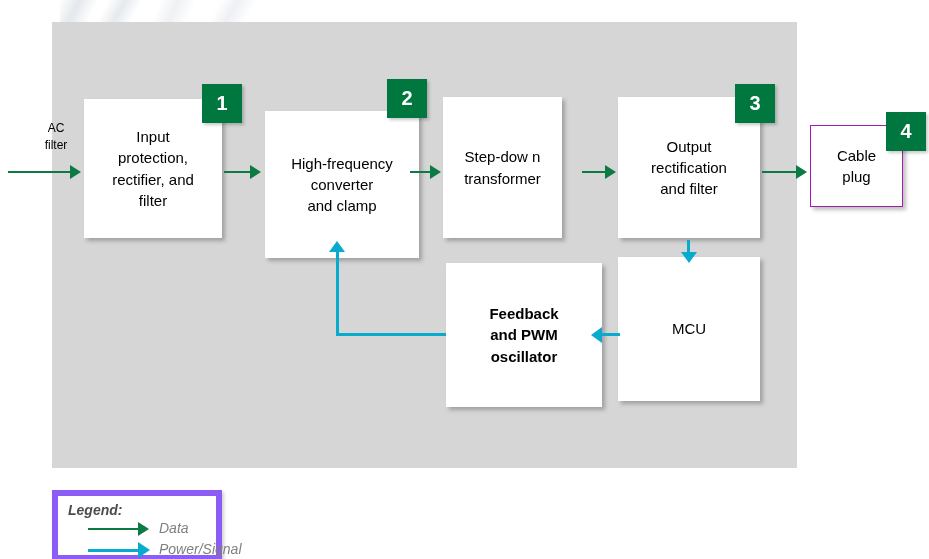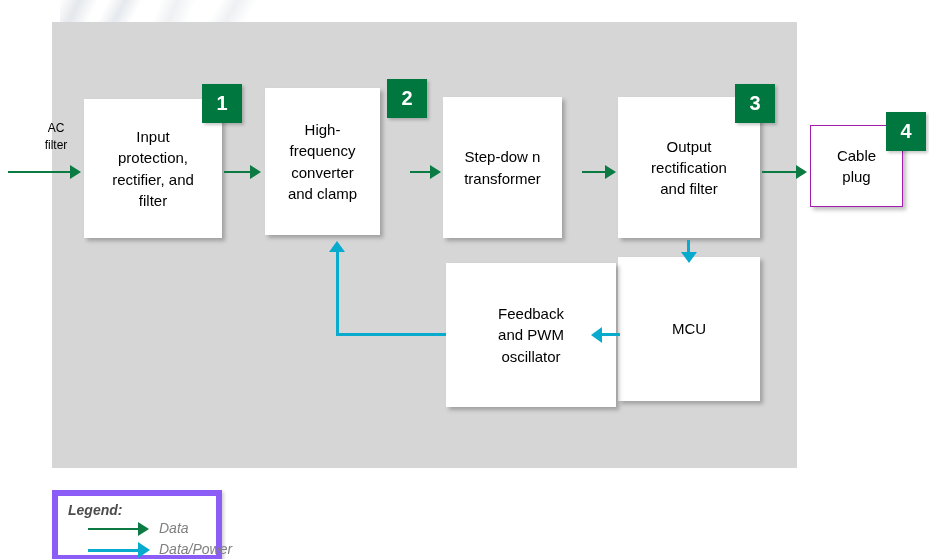--- a/index.html
+++ b/index.html
@@ -107,21 +107,21 @@
   <div class="box" style="left:84px;top:99px;width:138px;height:139px;">
     <span class="txt">Input<br>protection,<br>rectifier, and<br>filter</span>
   </div>
   <div class="badge" style="left:202px;top:84px;">
     <span>1</span>
   </div>
 
   <div class="ln h-green" style="left:224px;top:171px;width:28px;"></div>
   <div class="arw arw-r-green" style="left:250px;top:165px;"></div>
 
-  <div class="box" style="left:265px;top:88px;width:115px;height:147px;">
+  <div class="box" style="left:265px;top:111px;width:154px;height:147px;">
     <span class="txt">High-frequency<br>converter<br>and clamp</span>
   </div>
   <div class="badge" style="left:387px;top:79px;">
     <span>2</span>
   </div>
 
   <div class="ln h-green" style="left:410px;top:171px;width:22px;"></div>
   <div class="arw arw-r-green" style="left:430px;top:165px;"></div>
 
   <div class="box" style="left:443px;top:97px;width:119px;height:141px;">
@@ -148,36 +148,36 @@
     <span>4</span>
   </div>
 
   <div class="box" style="left:618px;top:257px;width:142px;height:144px;">
     <span class="txt">MCU</span>
   </div>
 
   <div class="ln v-cyan" style="left:687px;top:240px;height:14px;"></div>
   <div class="arw arw-d-cyan" style="left:681px;top:252px;"></div>
 
-  <div class="box" style="left:446px;top:263px;width:170px;height:144px;">
+  <div class="box" style="left:446px;top:263px;width:156px;height:144px;font-weight:bold;">
     <span class="txt">Feedback<br>and PWM<br>oscillator</span>
   </div>
 
   <div class="ln h-cyan" style="left:602px;top:333px;width:18px;"></div>
   <div class="arw arw-l-cyan" style="left:591px;top:327px;"></div>
 
   <div class="ln h-cyan" style="left:336px;top:333px;width:110px;"></div>
   <div class="ln v-cyan" style="left:336px;top:252px;height:84px;"></div>
   <div class="arw arw-u-cyan" style="left:329px;top:241px;"></div>
 
   <div class="legend">
     <span class="legend-title">Legend:</span>
 
     <div class="ln h-green" style="left:30px;top:32px;width:52px;"></div>
     <div class="arw arw-r-green" style="left:80px;top:26px;"></div>
     <span class="legend-row-label" style="left:101px;top:24px;">Data</span>
 
     <div class="ln h-cyan" style="left:30px;top:53px;width:52px;"></div>
     <div class="arw arw-r-cyan" style="left:80px;top:46px;border-top:8px solid transparent;border-bottom:8px solid transparent;border-left:12px solid #08aace;"></div>
-    <span class="legend-row-label" style="left:101px;top:45px;">Data/Power</span>
+    <span class="legend-row-label" style="left:101px;top:45px;">Power/Signal</span>
   </div>
 
 </div>
 
 </body></html>

